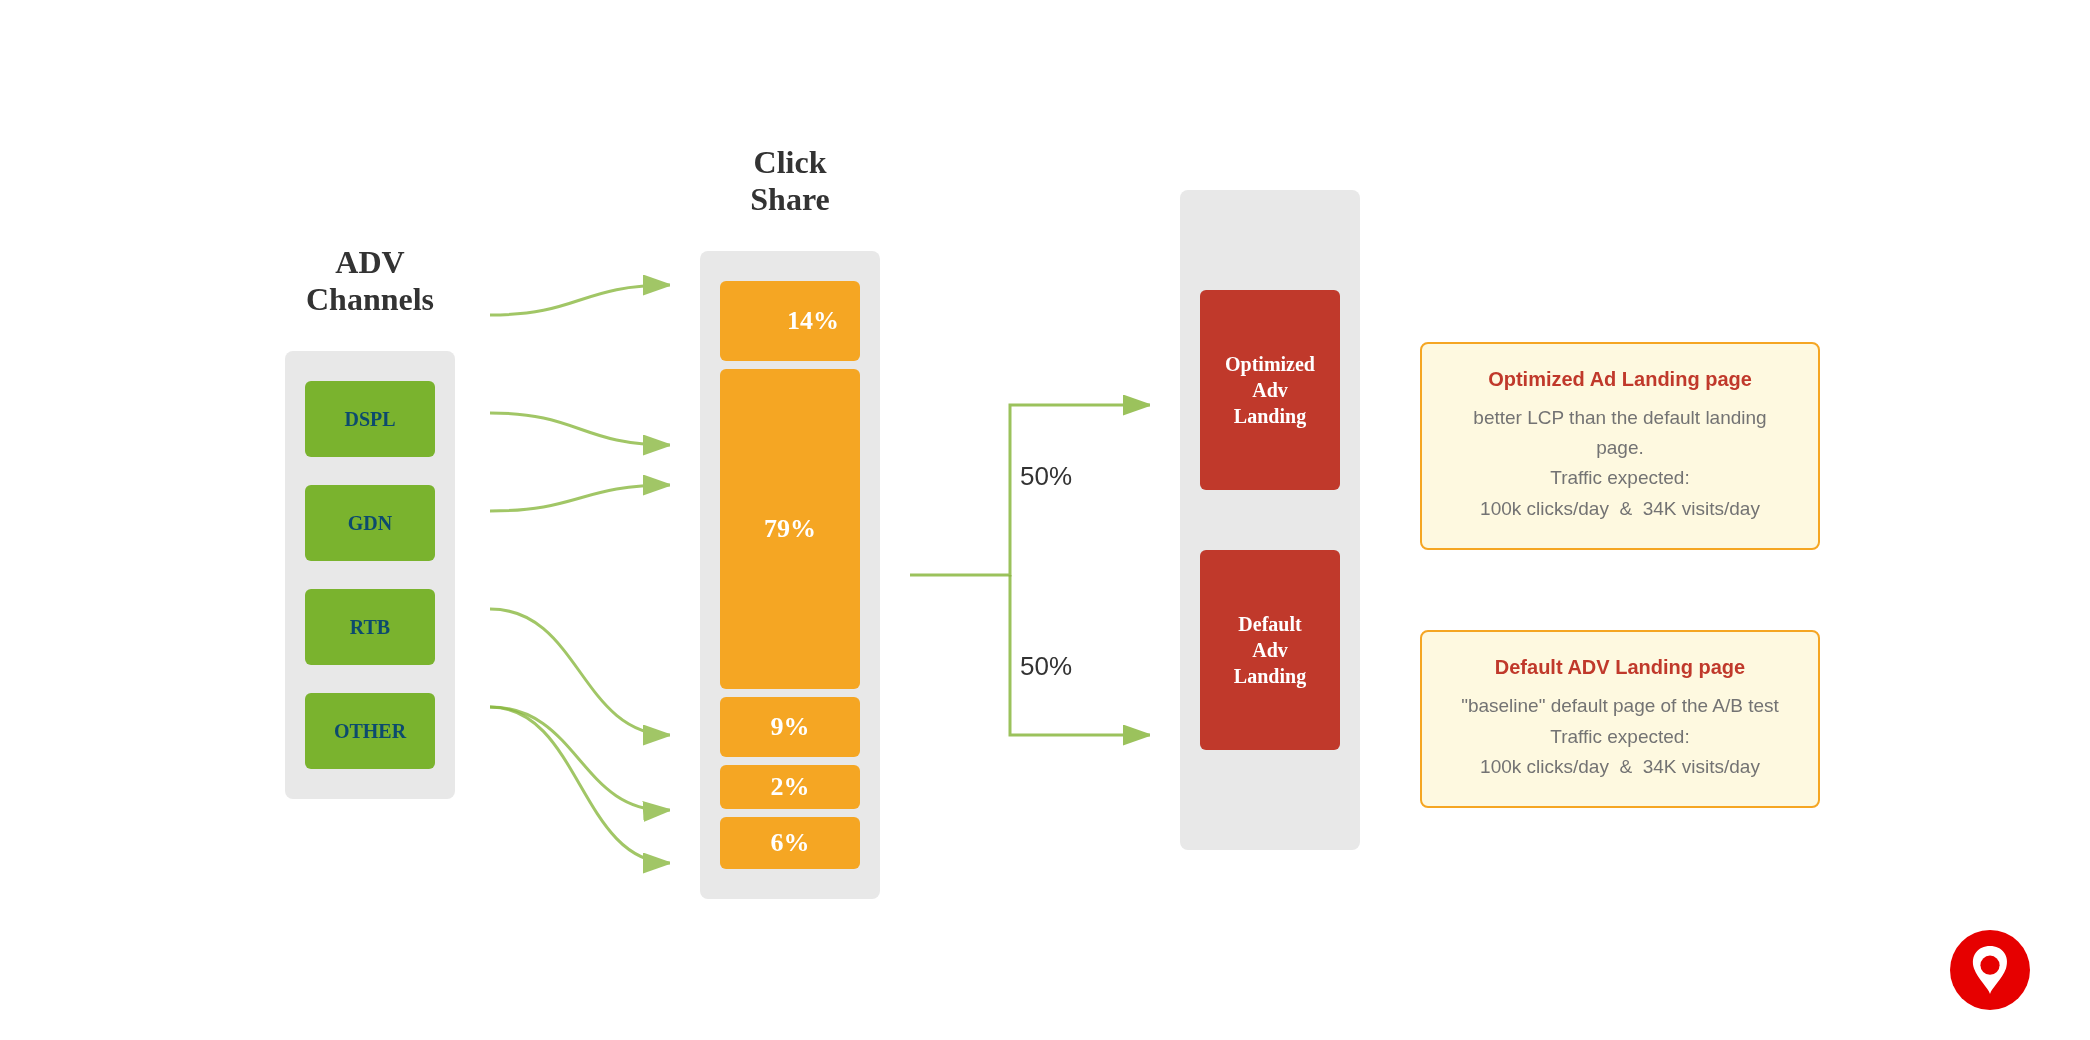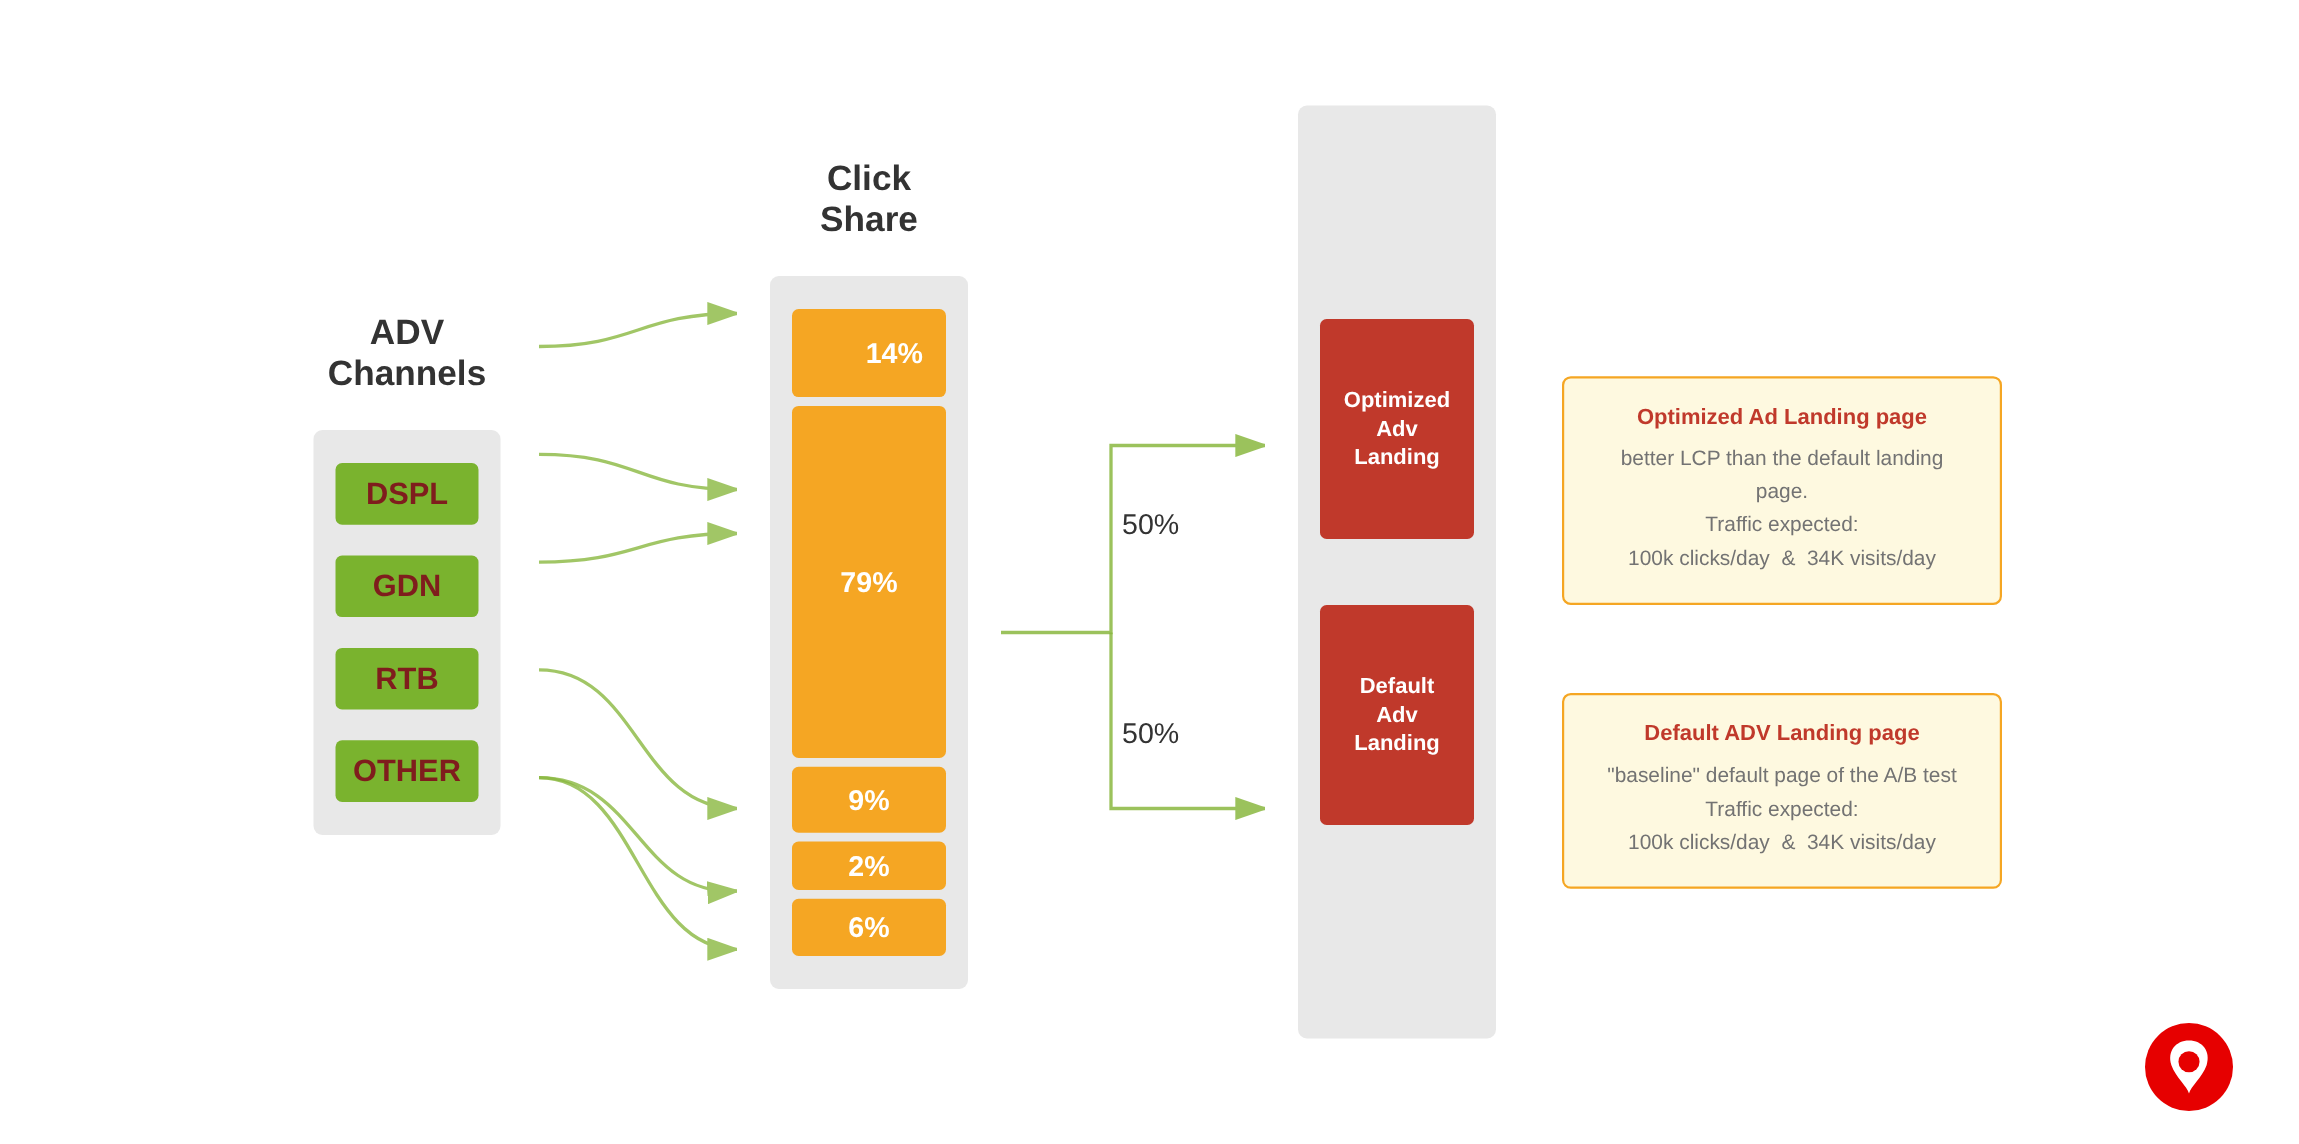--- a/index.html
+++ b/index.html
@@ -20,20 +20,21 @@
       justify-content: center;
       padding: 40px 60px;
       position: relative;
     }
 
     
     .column {
       display: flex;
       flex-direction: column;
       align-items: center;
+      font-family: Liberation Serif, serif;
     }
 
     .col-header {
       font-size: 32px;
       font-weight: 600;
       color: #333;
       text-align: center;
       margin-bottom: 30px;
       min-height: 80px;
       display: flex;
@@ -53,25 +54,25 @@
       padding: 30px 20px;
       display: flex;
       flex-direction: column;
       gap: 28px;
       align-items: center;
     }
 
     .channel-box {
       background: #7ab32e;
       border-radius: 6px;
-      color: #7f1d1d;
-      font-weight: 700;
-      font-size: 28px;
+      color: #0c4a6e;
+      font-weight: 700;
+      font-size: 20px;
       width: 130px;
-      height: 56px;
+      height: 76px;
       display: flex;
       align-items: center;
       justify-content: center;
     }
 
     
     .click-col {
       width: 200px;
       margin: 0 20px;
     }
@@ -112,21 +113,21 @@
 
     .landing-column-bg {
       background: #e8e8e8;
       border-radius: 8px;
       padding: 30px 20px;
       display: flex;
       flex-direction: column;
       gap: 60px;
       align-items: center;
       justify-content: center;
-      height: 848px;
+      height: 660px;
     }
 
     .landing-box {
       background: #c0392b;
       border-radius: 6px;
       color: #fff;
       font-weight: 700;
       font-size: 20px;
       width: 140px;
       height: 200px;

